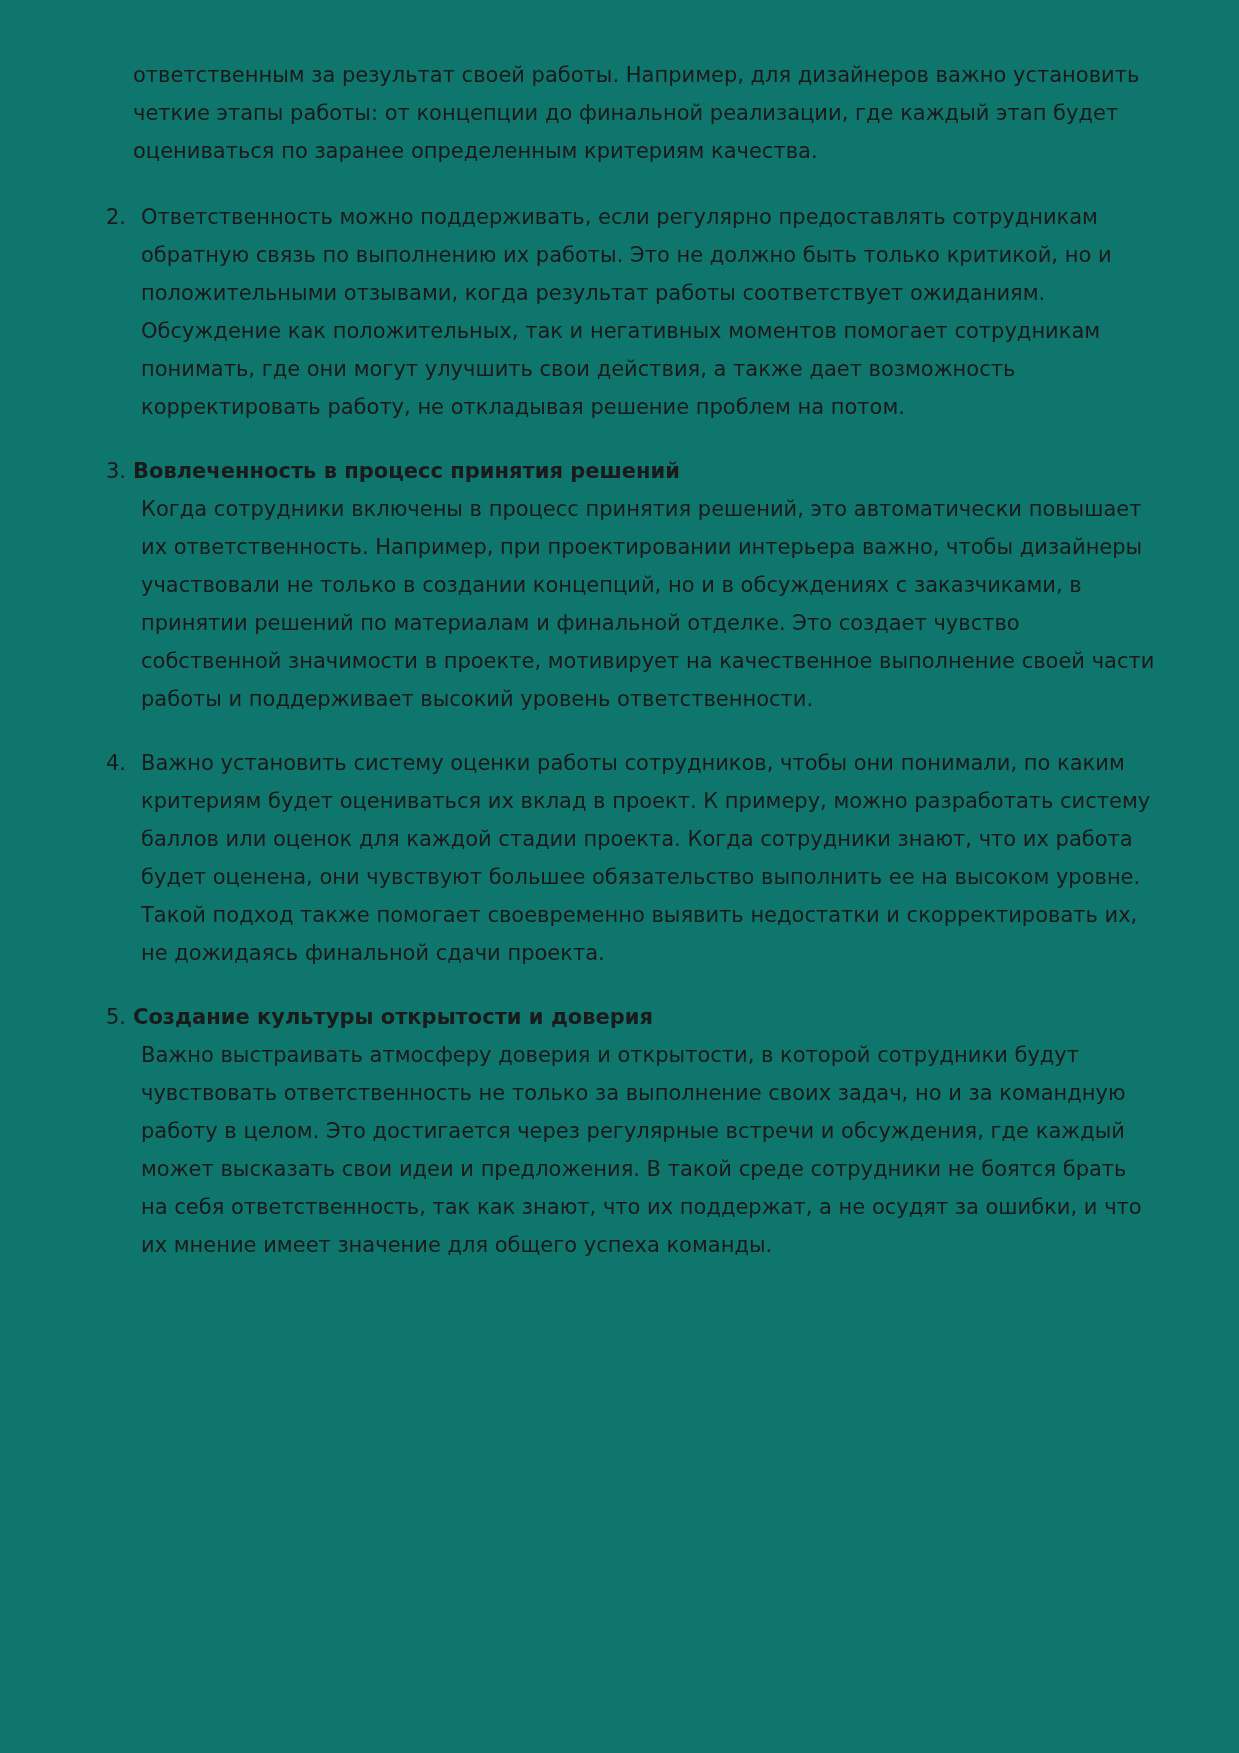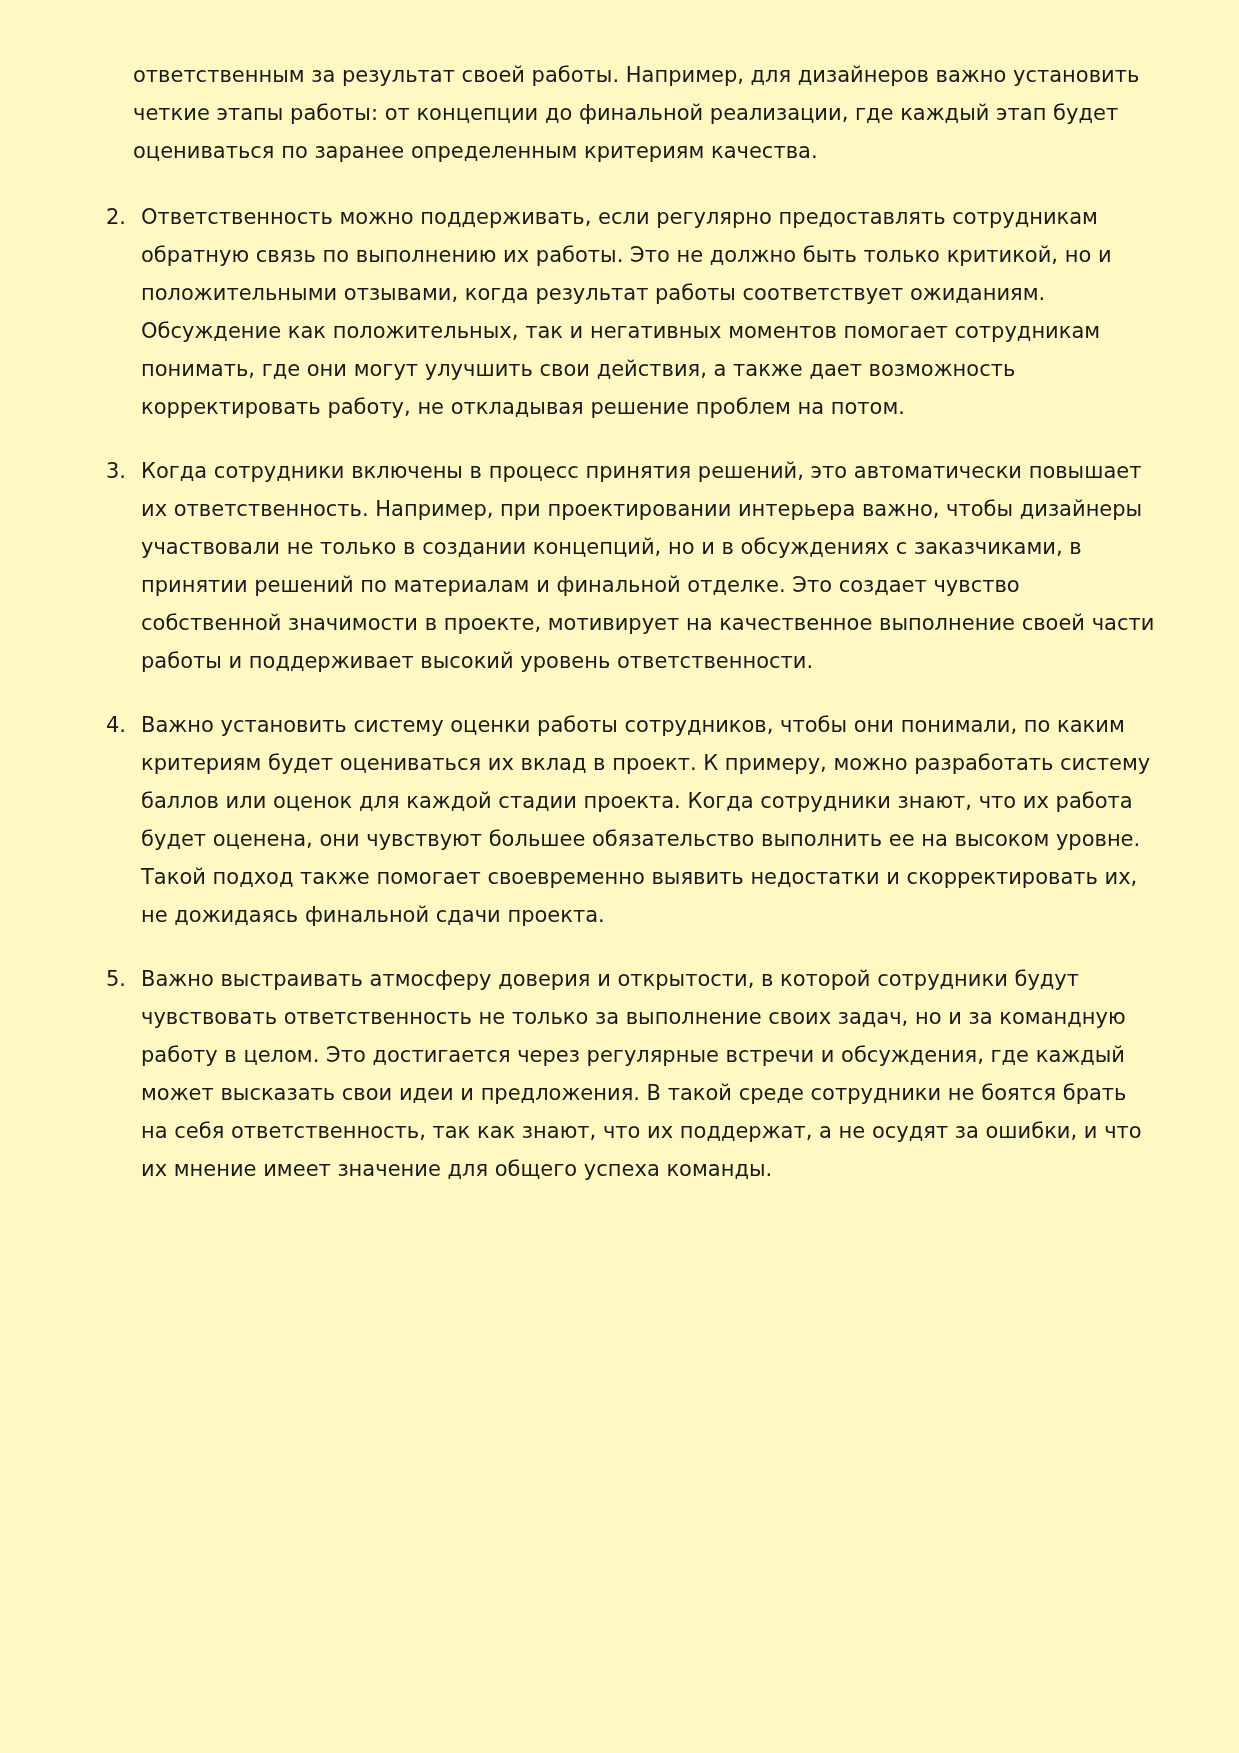--- a/index.html
+++ b/index.html
@@ -4,21 +4,21 @@
 <style>
   html, body {
     margin: 0;
     padding: 0;
     background: #ffffff;
   }
   .page {
     position: relative;
     width: 1239px;
     height: 1753px;
-    background: #fef9c3;
+    background: #0f766e;
     overflow: hidden;
     font-family: "DejaVu Sans", "Liberation Sans", sans-serif;
     color: #1a1a1a;
   }
   .content {
     position: absolute;
     left: 133px;
     top: 56px;
     width: 1022px;
     font-size: 21px;
@@ -64,28 +64,30 @@
 
     <ol class="num-list">
 
       <li>
         <span class="item-num">2.</span>
         <div class="item-body">Ответственность можно поддерживать, если регулярно предоставлять сотрудникам обратную связь по выполнению их работы. Это не должно быть только критикой, но и положительными отзывами, когда результат работы соответствует ожиданиям. Обсуждение как положительных, так и негативных моментов помогает сотрудникам понимать, где они могут улучшить свои действия, а также дает возможность корректировать работу, не откладывая решение проблем на потом.</div>
       </li>
 
       <li>
         <span class="item-num">3.</span>
+        <div class="item-title">Вовлеченность в процесс принятия решений</div>
         <div class="item-body">Когда сотрудники включены в процесс принятия решений, это автоматически повышает их ответственность. Например, при проектировании интерьера важно, чтобы дизайнеры участвовали не только в создании концепций, но и в обсуждениях с заказчиками, в принятии решений по материалам и финальной отделке. Это создает чувство собственной значимости в проекте, мотивирует на качественное выполнение своей части работы и поддерживает высокий уровень ответственности.</div>
       </li>
 
       <li>
         <span class="item-num">4.</span>
         <div class="item-body">Важно установить систему оценки работы сотрудников, чтобы они понимали, по каким критериям будет оцениваться их вклад в проект. К примеру, можно разработать систему баллов или оценок для каждой стадии проекта. Когда сотрудники знают, что их работа будет оценена, они чувствуют большее обязательство выполнить ее на высоком уровне. Такой подход также помогает своевременно выявить недостатки и скорректировать их, не дожидаясь финальной сдачи проекта.</div>
       </li>
 
       <li>
         <span class="item-num">5.</span>
+        <div class="item-title">Создание культуры открытости и доверия</div>
         <div class="item-body">Важно выстраивать атмосферу доверия и открытости, в которой сотрудники будут чувствовать ответственность не только за выполнение своих задач, но и за командную работу в целом. Это достигается через регулярные встречи и обсуждения, где каждый может высказать свои идеи и предложения. В такой среде сотрудники не боятся брать на себя ответственность, так как знают, что их поддержат, а не осудят за ошибки, и что их мнение имеет значение для общего успеха команды.</div>
       </li>
 
     </ol>
   </div>
 </div>
 
 </body></html>

